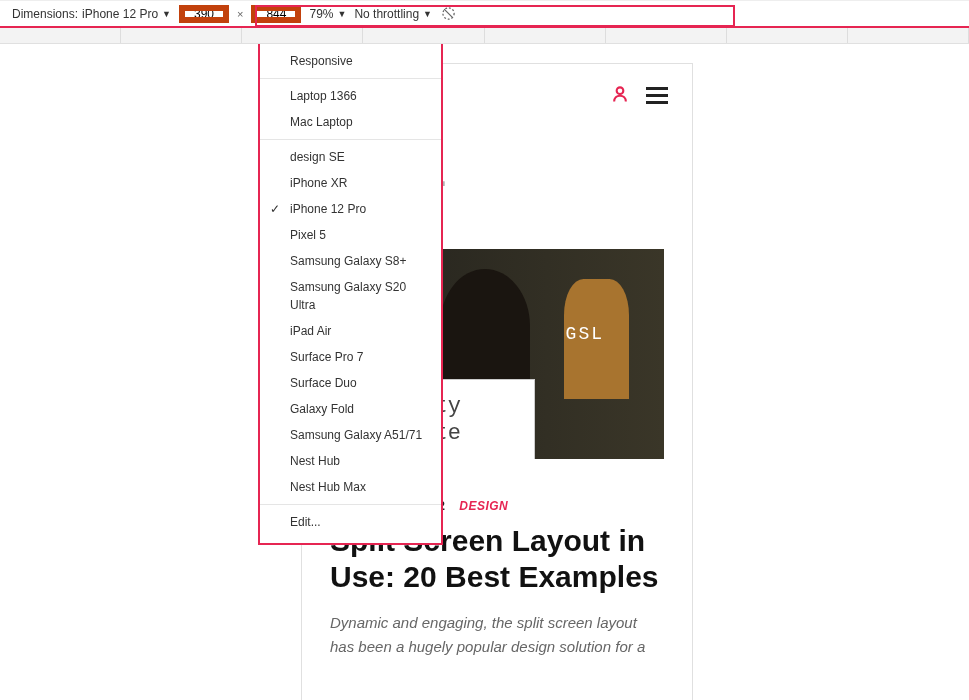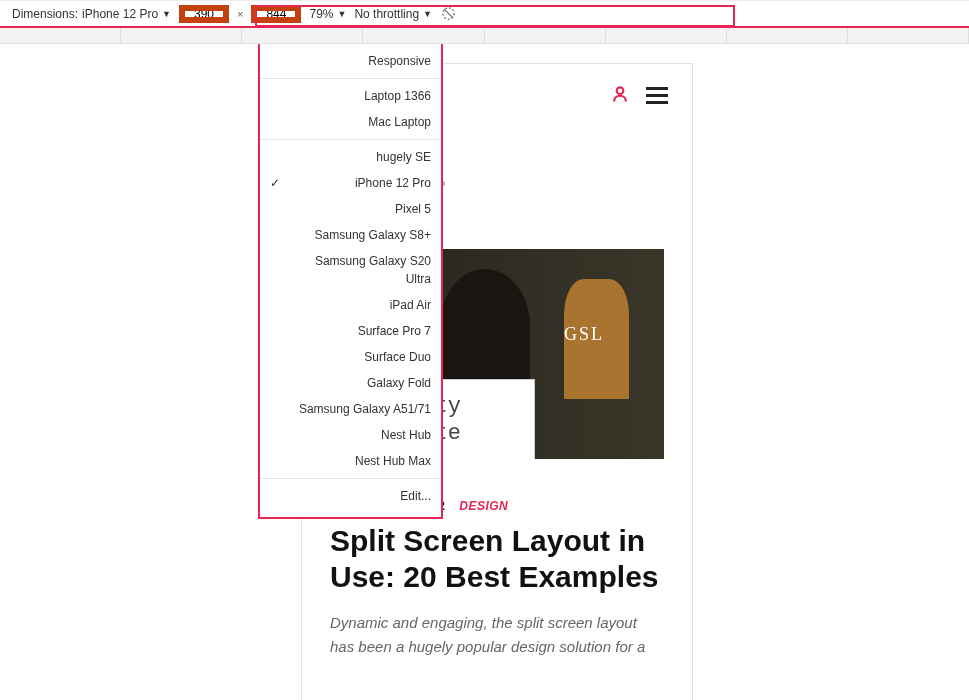--- a/index.html
+++ b/index.html
@@ -105,21 +105,20 @@
       width: 185px;
       background: #fff;
       border: 2px solid #e62552;
       border-top: none;
       z-index: 20;
       padding-bottom: 4px;
     }
     .menu-section {
       border-bottom: 1px solid #e5e5e5;
       padding: 4px 0;
-      text-align: right;
     }
     .menu-section:last-child {
       border-bottom: none;
     }
     .menu-item {
       padding: 4px 10px 4px 30px;
       font-size: 12px;
       color: #333;
       cursor: pointer;
       position: relative;
@@ -186,21 +185,21 @@
       position: relative;
       background: linear-gradient(90deg, #dfcba6 0%, #dfcba6 30%, #2a2820 30%, #3a3628 100%);
       overflow: hidden;
     }
     .image-gsl {
       position: absolute;
       right: 60px;
       top: 75px;
       color: #fff;
       font-size: 18px;
-      font-family: Liberation Serif, serif;
+      font-family: Liberation Mono, monospace;
       letter-spacing: 2px;
     }
     .silhouette {
       position: absolute;
       left: 110px;
       top: 20px;
       width: 90px;
       height: 190px;
       background: #1a1510;
       border-radius: 50% 50% 0 0 / 30% 30% 0 0;
@@ -314,21 +313,22 @@
 
   <div class="dropdown-menu" id="device-dropdown">
       <div class="menu-section">
         <div class="menu-item">Responsive</div>
       </div>
       <div class="menu-section">
         <div class="menu-item">Laptop 1366</div>
         <div class="menu-item">Mac Laptop</div>
       </div>
       <div class="menu-section">
-        <div class="menu-item">hugely SE</div>
+        <div class="menu-item">design SE</div>
+        <div class="menu-item">iPhone XR</div>
         <div class="menu-item checked">iPhone 12 Pro</div>
         <div class="menu-item">Pixel 5</div>
         <div class="menu-item">Samsung Galaxy S8+</div>
         <div class="menu-item">Samsung Galaxy S20 Ultra</div>
         <div class="menu-item">iPad Air</div>
         <div class="menu-item">Surface Pro 7</div>
         <div class="menu-item">Surface Duo</div>
         <div class="menu-item">Galaxy Fold</div>
         <div class="menu-item">Samsung Galaxy A51/71</div>
         <div class="menu-item">Nest Hub</div>

